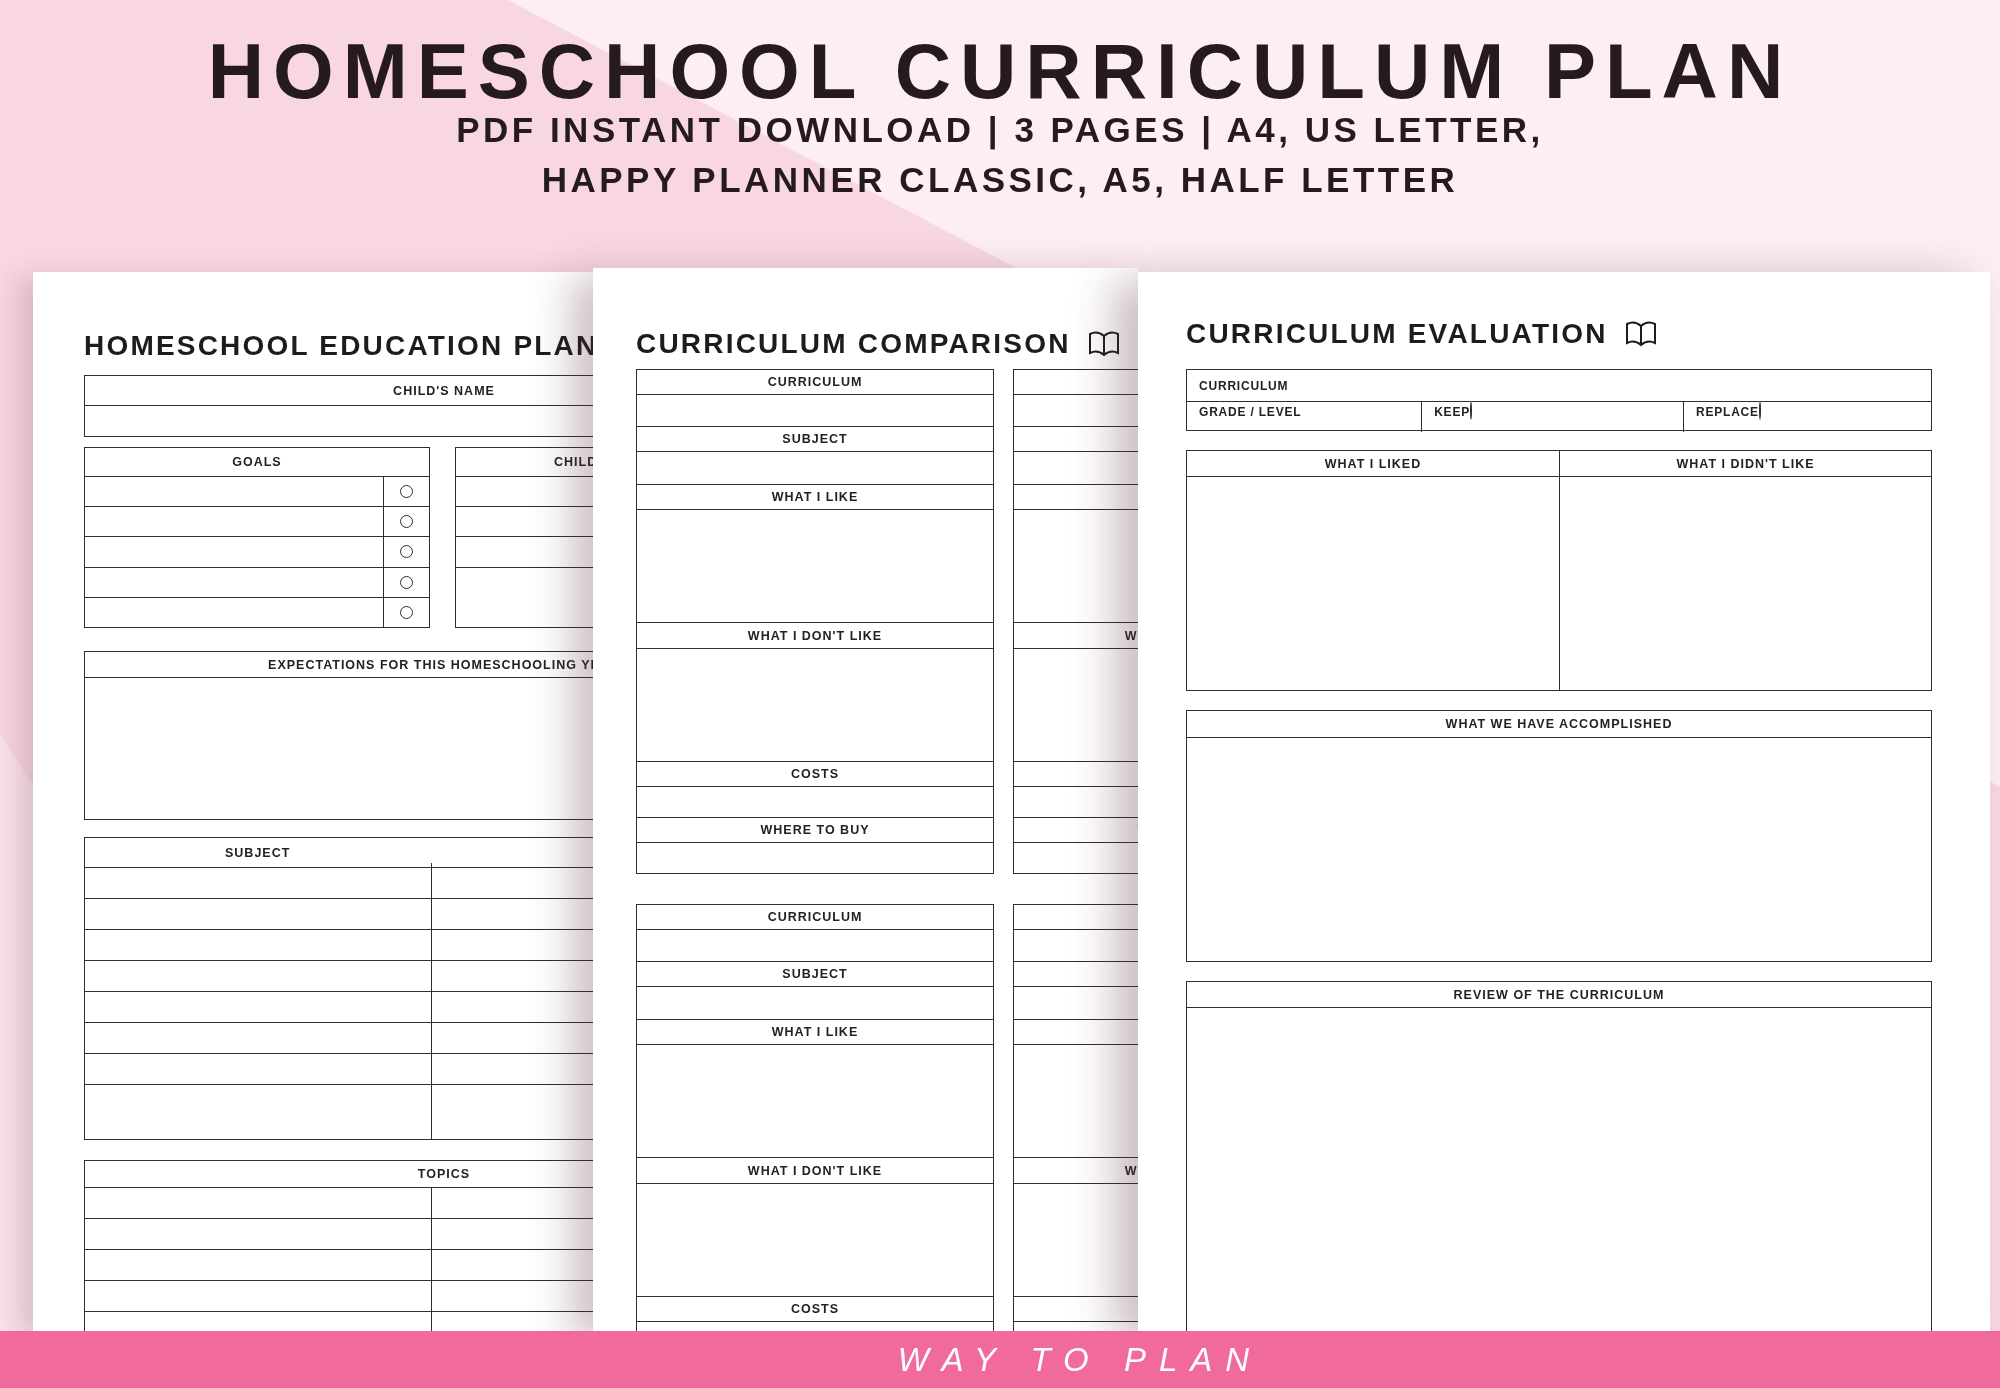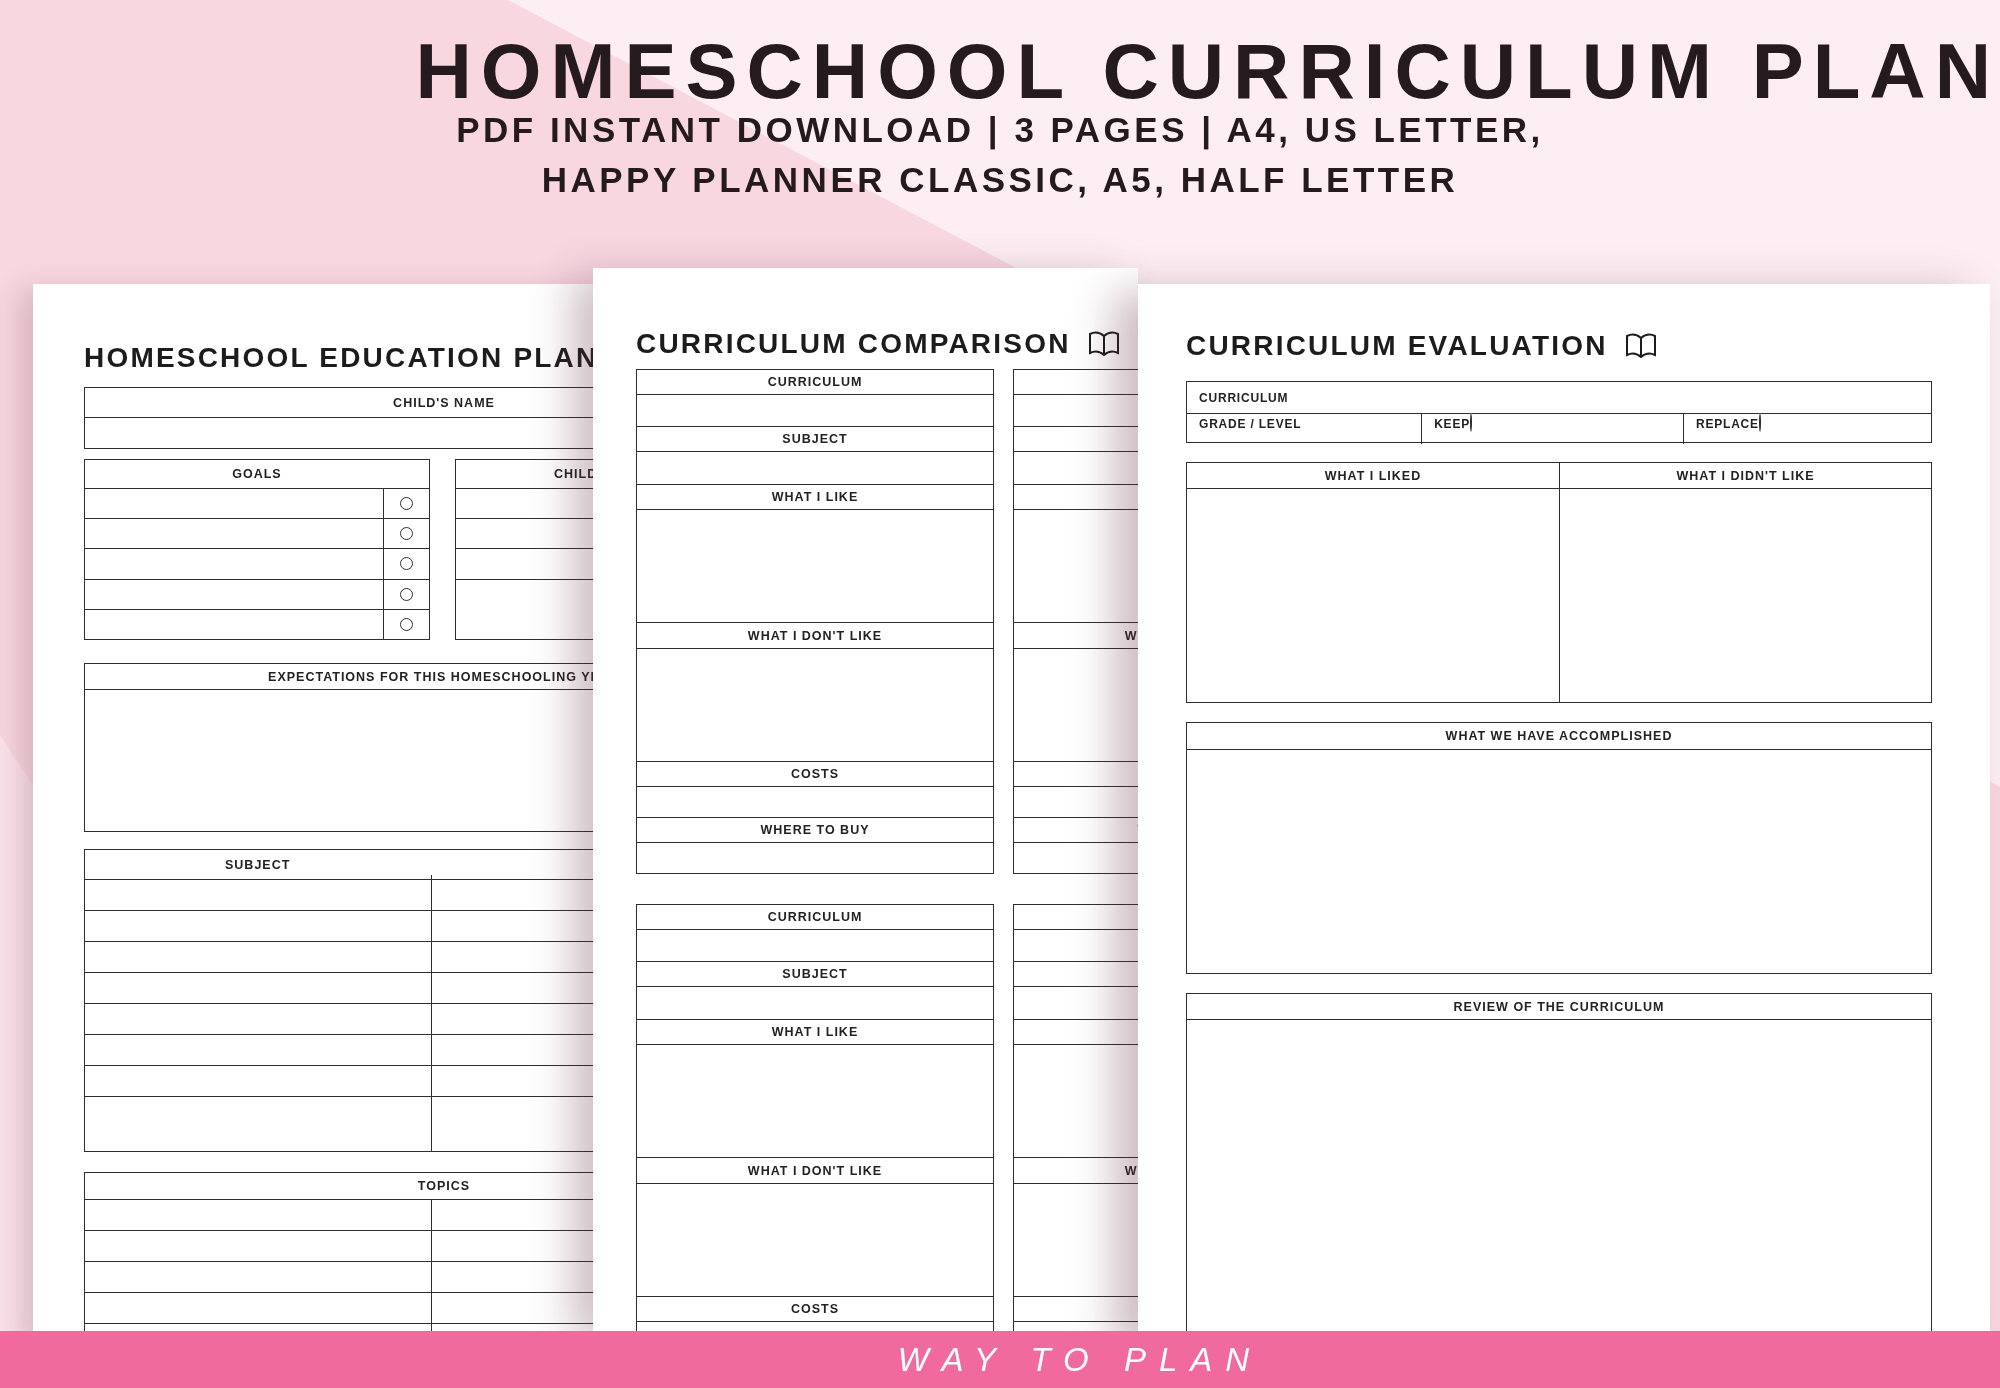--- a/index.html
+++ b/index.html
@@ -8,28 +8,28 @@
     background:#fceef3;
     font-family:"Liberation Sans", sans-serif;
     -webkit-font-smoothing:antialiased;
   }
   
   .wedge-dark{position:absolute;inset:0;background:#f8d7e1;
     clip-path:polygon(0px 0px, 508px 0px, 3140px 1388px, 0px 1388px);}
   .wedge-soft{position:absolute;inset:0;background:#fbe2ea;
     clip-path:polygon(0px 735px, 430px 1388px, 0px 1388px);}
   
-  .headline{position:absolute;left:0;top:26px;width:100%;text-align:right;
+  .headline{position:absolute;left:0;top:26px;width:100%;text-align:center;
     font-size:78px;font-weight:700;letter-spacing:9px;color:#251b1f;white-space:nowrap;}
   .subline1{position:absolute;left:0;top:110px;width:100%;text-align:center;
     font-size:35px;font-weight:700;letter-spacing:3.5px;color:#251b1f;white-space:nowrap;}
   .subline2{position:absolute;left:0;top:160px;width:100%;text-align:center;
     font-size:35px;font-weight:700;letter-spacing:3.5px;color:#251b1f;white-space:nowrap;}
   
-  .page{position:absolute;top:284px;height:1059px;background:#ffffff;overflow:hidden;}
+  .page{position:absolute;top:272px;height:1059px;background:#ffffff;overflow:hidden;}
   .page-left {left:33px;  width:560px; box-shadow:-14px 6px 26px rgba(96,48,66,.20);}
   .page-mid  {left:593px; width:545px; top:268px;height:1063px; box-shadow:-22px 8px 38px rgba(96,48,66,.30);}
   .page-right{left:1138px;width:852px; box-shadow:-24px 8px 40px rgba(96,48,66,.32);}
   .ptitle{position:absolute;display:flex;align-items:center;gap:16px;
     font-weight:700;font-size:28px;letter-spacing:2.2px;color:#1c1c1c;white-space:nowrap;}
   .book-icon{flex:0 0 auto;display:block;}
   
   .box{position:absolute;border:1.5px solid #2e2e2e;background:#fff;box-sizing:border-box;}
   .crow{box-sizing:border-box;border-bottom:1.5px solid #2e2e2e;display:flex;align-items:center;justify-content:center;position:relative;}
   .crow.last{border-bottom:none;}

